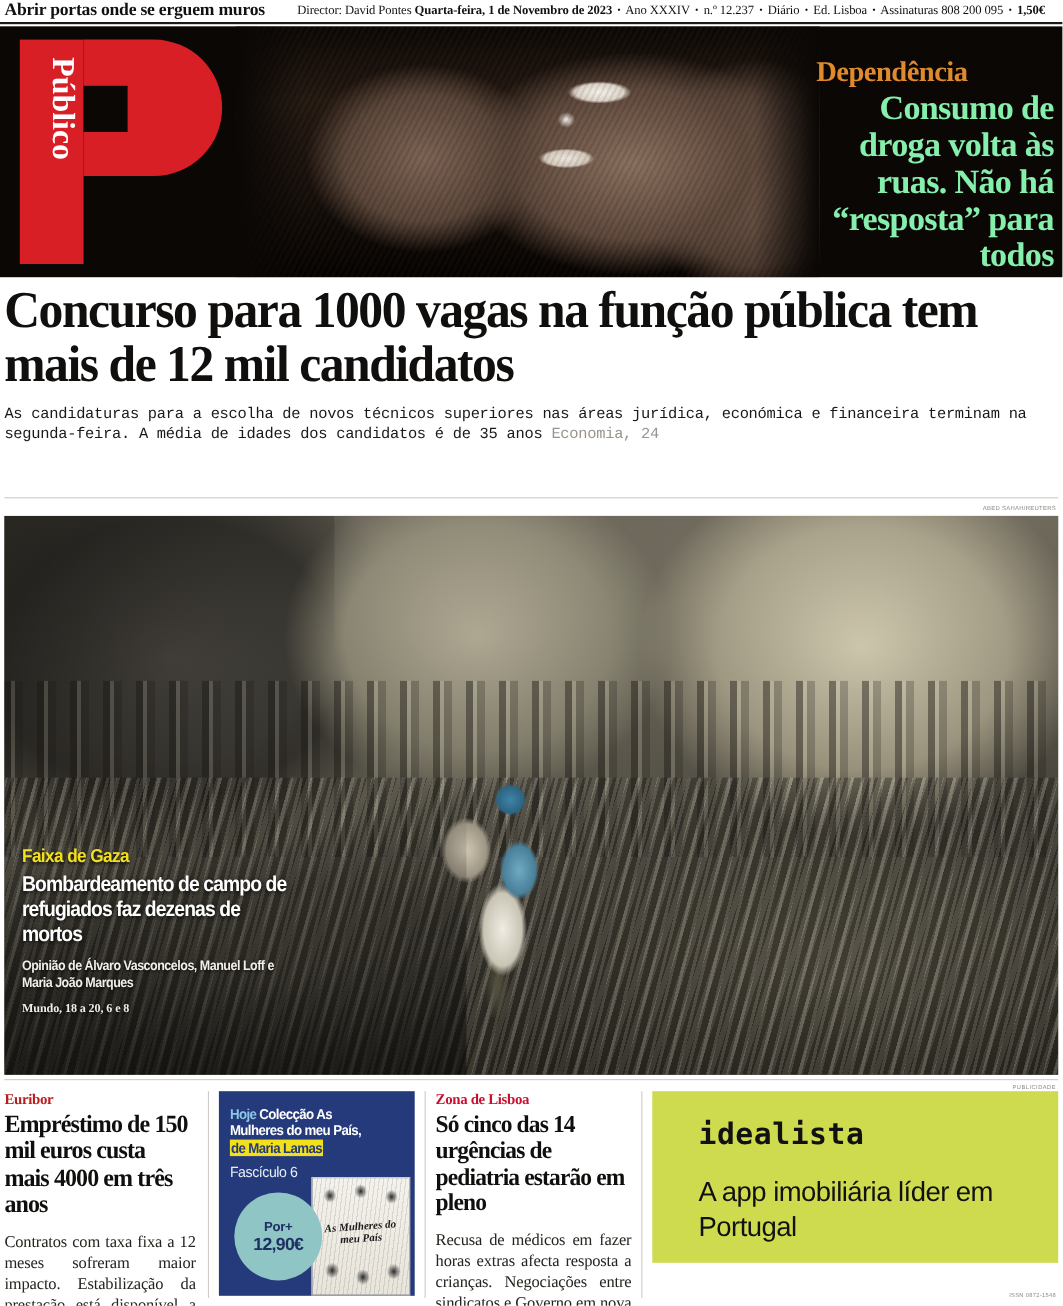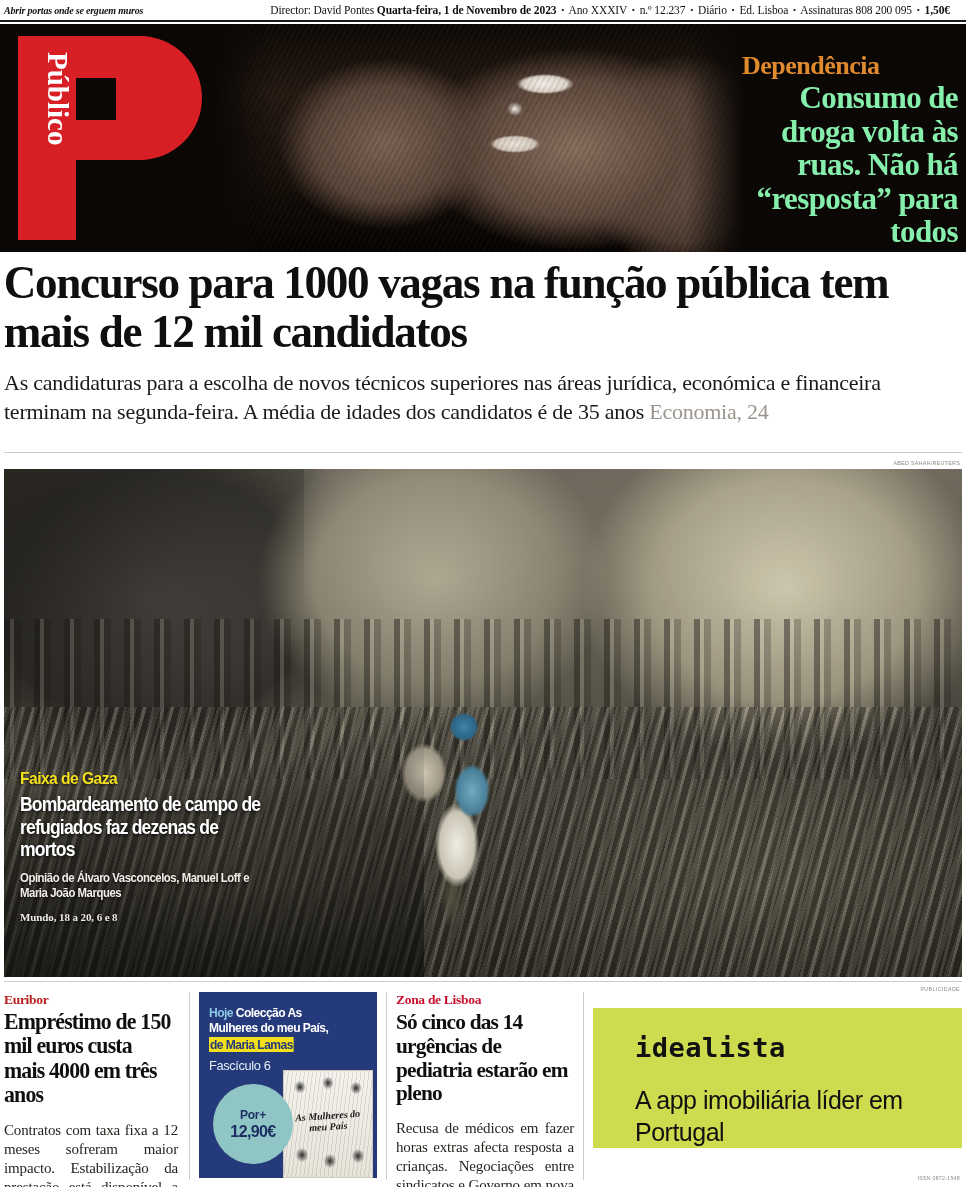--- a/index.html
+++ b/index.html
@@ -2,21 +2,21 @@
 <html><head>
 <meta charset="utf-8">
 <style>
   html,body{margin:0;padding:0;background:#fff;}
   body{width:966px;height:1187px;font-family:"Liberation Serif",serif;color:#111;overflow:hidden;}
   .page{position:relative;width:966px;height:1187px;background:#fff;}
 
   
   .topbar{position:absolute;left:0;top:0;width:966px;height:22px;display:flex;align-items:center;
           border-bottom:2px solid #1a1a1a;box-sizing:border-box;}
-  .slogan{font-family:"Liberation Serif",serif;font-weight:bold;font-style:italic;font-size:10px;
+  .slogan{font-family:"Liberation Serif",serif;font-weight:bold;font-size:16px;
           letter-spacing:-0.2px;padding-left:4px;white-space:nowrap;}
   .masthead-meta{flex:1;text-align:right;padding-right:16px;font-size:11.5px;white-space:nowrap;letter-spacing:-0.1px;}
   .masthead-meta b{font-weight:bold;}
   .sep{padding:0 2px;font-size:9px;vertical-align:1px;}
 
   
   .herostrip{position:absolute;left:0;top:24px;width:966px;height:228px;background:#0a0705;overflow:hidden;}
   .hands{position:absolute;left:215px;top:0;width:530px;height:228px;
          background:
            radial-gradient(ellipse 40px 14px at 330px 60px,#efe9e2 0%,#d8cec2 55%,rgba(160,140,120,0) 72%),
@@ -41,22 +41,22 @@
   .teaser-head{font-family:"Liberation Serif",serif;font-size:31px;font-weight:bold;color:#86efac;
                line-height:1.08;letter-spacing:-0.6px;text-align:right;}
   .teaser-ref{font-family:"Liberation Serif",serif;font-size:12px;font-weight:bold;font-style:italic;
               color:#eee9e1;margin-top:5px;letter-spacing:-0.2px;}
 
   
   .lead{position:absolute;left:0;top:258px;width:966px;}
   .lead h1{margin:0;padding:0 4px;font-family:"Liberation Serif",serif;font-weight:bold;
            font-size:47px;line-height:1.04;letter-spacing:-1.4px;color:#100f0d;
            transform:scaleX(0.96);transform-origin:left center;}
-  .lead .standfirst{margin:12px 0 0;padding:0 4px;font-family:Liberation Serif, serif;
-                    font-size:22px;line-height:1.33;letter-spacing:-0.25px;color:#1b1a18;max-width:952px;}
+  .lead .standfirst{margin:12px 0 0;padding:0 4px;font-family:Liberation Mono, monospace;
+                    font-size:14px;line-height:1.33;letter-spacing:-0.25px;color:#1b1a18;max-width:952px;}
   .lead .standfirst .ref{color:#9a948c;}
   .hr-lead{position:absolute;left:4px;top:452px;width:958px;height:1px;background:#cfcbc6;}
 
   
   .credit{position:absolute;right:6px;top:460px;font-family:"Liberation Sans",sans-serif;
           font-size:5.4px;letter-spacing:.25px;color:#8c8880;}
   .gaza{position:absolute;left:4px;top:469px;width:958px;height:508px;overflow:hidden;background:#4a443a;}
   .gaza-bg{position:absolute;inset:0;
       background:
         linear-gradient(180deg,rgba(255,255,255,0.05) 0%,rgba(0,0,0,0.22) 100%),
@@ -156,21 +156,21 @@
         repeating-linear-gradient(97deg,rgba(0,0,0,0.10) 0 1px,rgba(255,255,255,0) 1px 4px);}
   .promo-book-t{position:absolute;left:6px;top:40px;width:76px;text-align:center;
                 font-family:"Liberation Serif",serif;font-style:italic;font-weight:bold;
                 font-size:10px;line-height:1.05;color:#1b1b1b;transform:rotate(-4deg);}
 
   .c3{width:178px;}
   .c3 .c-head{font-size:22px;letter-spacing:-0.8px;}
 
   
   .c4{flex:1;}
-  .idealista{position:relative;width:100%;height:140px;background:#cfdb4e;margin-top:16px;}
+  .idealista{position:relative;width:100%;height:156px;background:#cfdb4e;}
   .ideal-logo{position:absolute;left:42px;top:24px;font-family:"DejaVu Sans Mono",monospace;
               font-weight:bold;font-size:27px;color:#111;letter-spacing:0.5px;}
   .ideal-line{position:absolute;left:42px;top:76px;width:300px;
               font-family:"Liberation Sans",sans-serif;font-size:25px;line-height:1.28;
               color:#111;letter-spacing:-0.5px;}
 </style>
 </head>
 <body>
 
 <div class="page">

